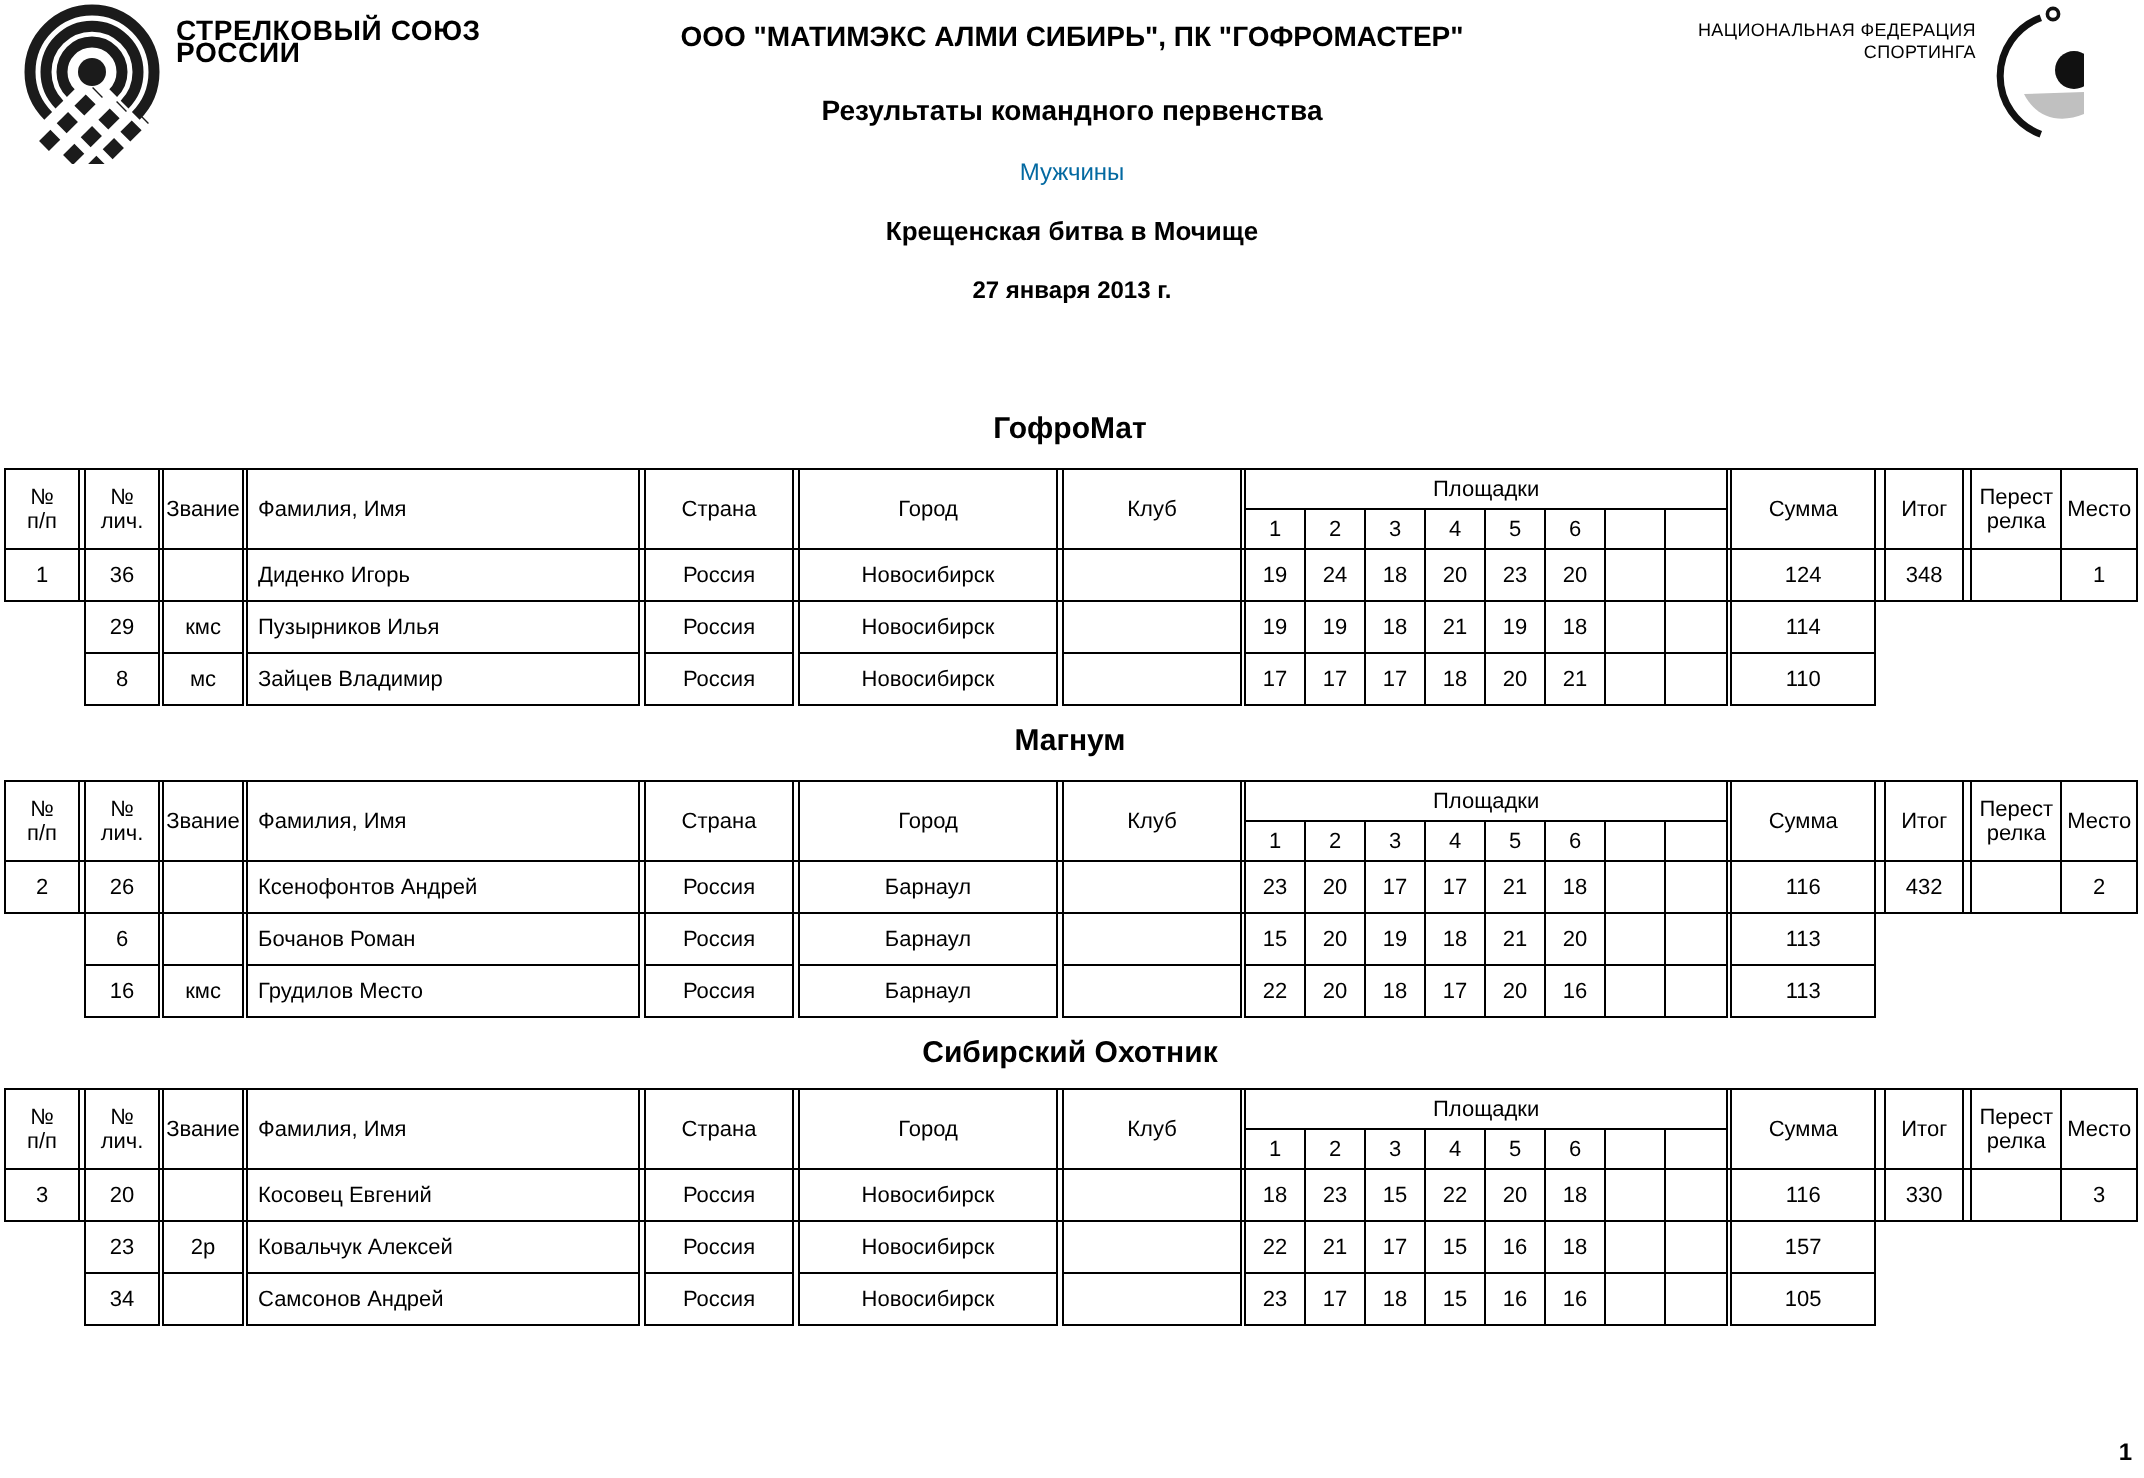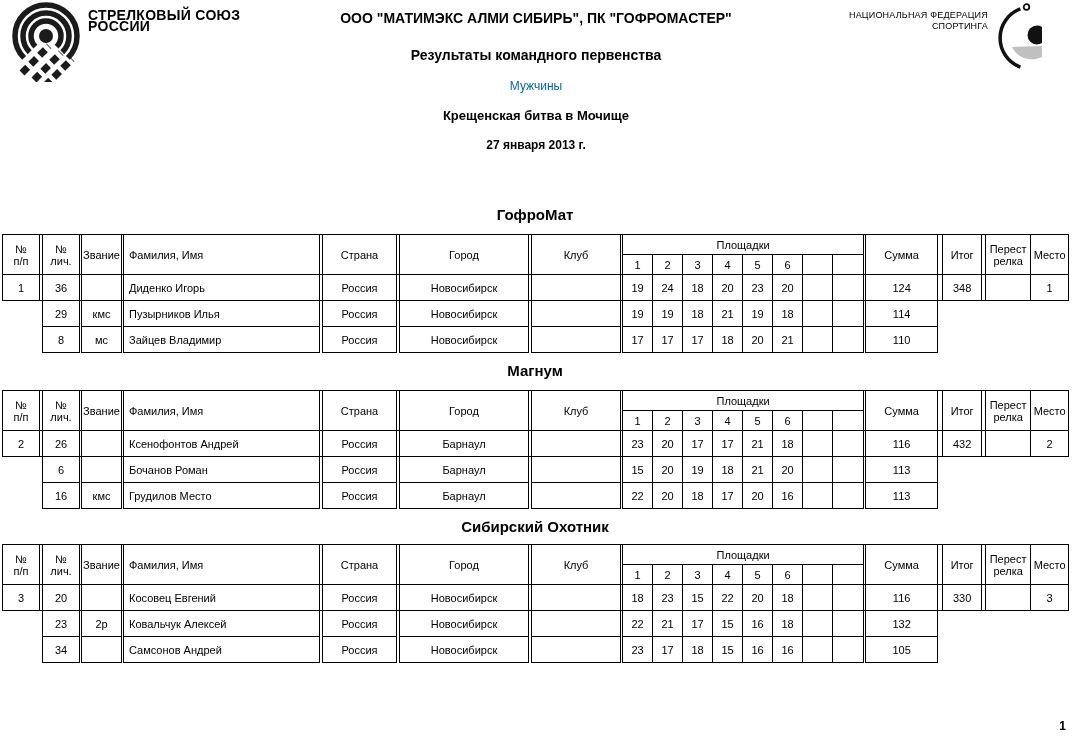--- a/index.html
+++ b/index.html
@@ -527,21 +527,21 @@
           <td class="sp"></td>
       <td>22</td>
       <td>21</td>
       <td>17</td>
       <td>15</td>
       <td>16</td>
       <td>18</td>
       <td></td>
       <td></td>
       <td class="sp"></td>
-      <td>132</td>
+      <td>157</td>
           <td class="sp nb"></td>
       <td class="nb"></td>
           <td class="sp nb"></td>
       <td class="nb"></td>
           <td class="nb"></td>
     </tr>
     <tr class="d">
       <td class="nb"></td>
           <td class="sp"></td>
       <td>34</td>

